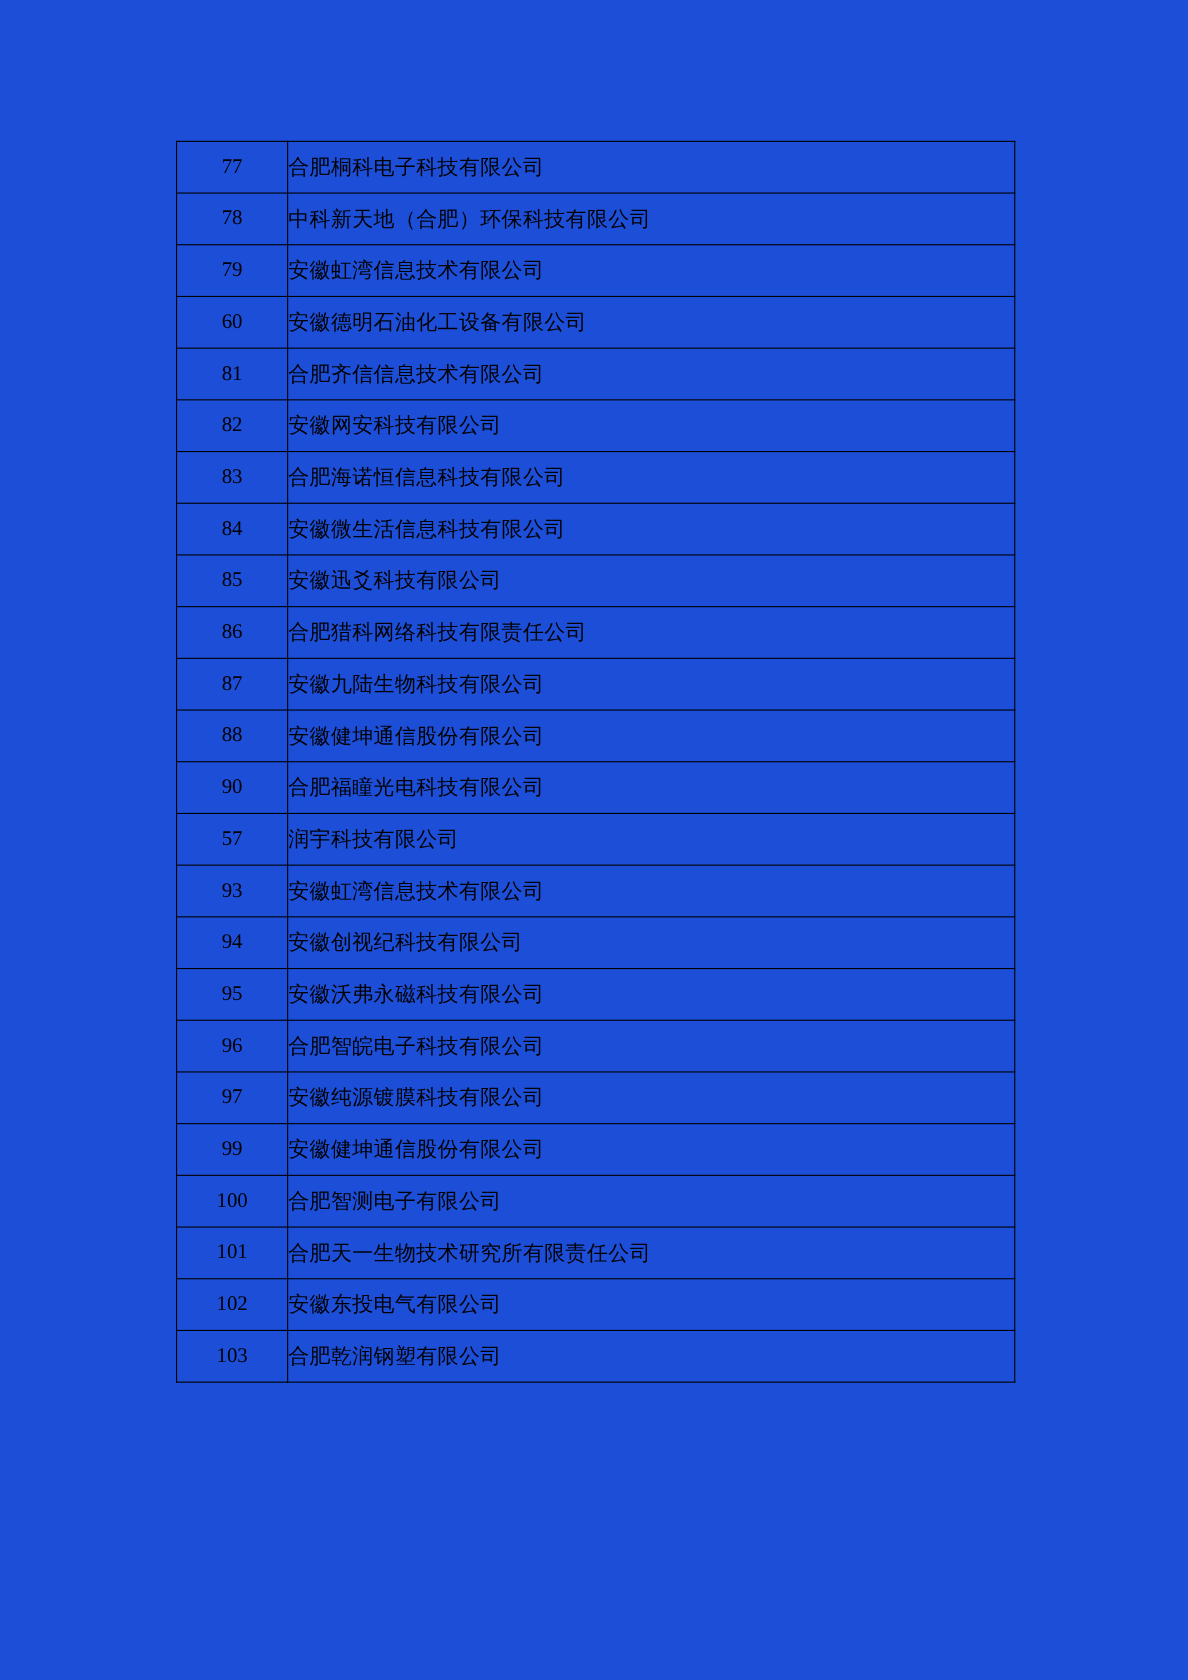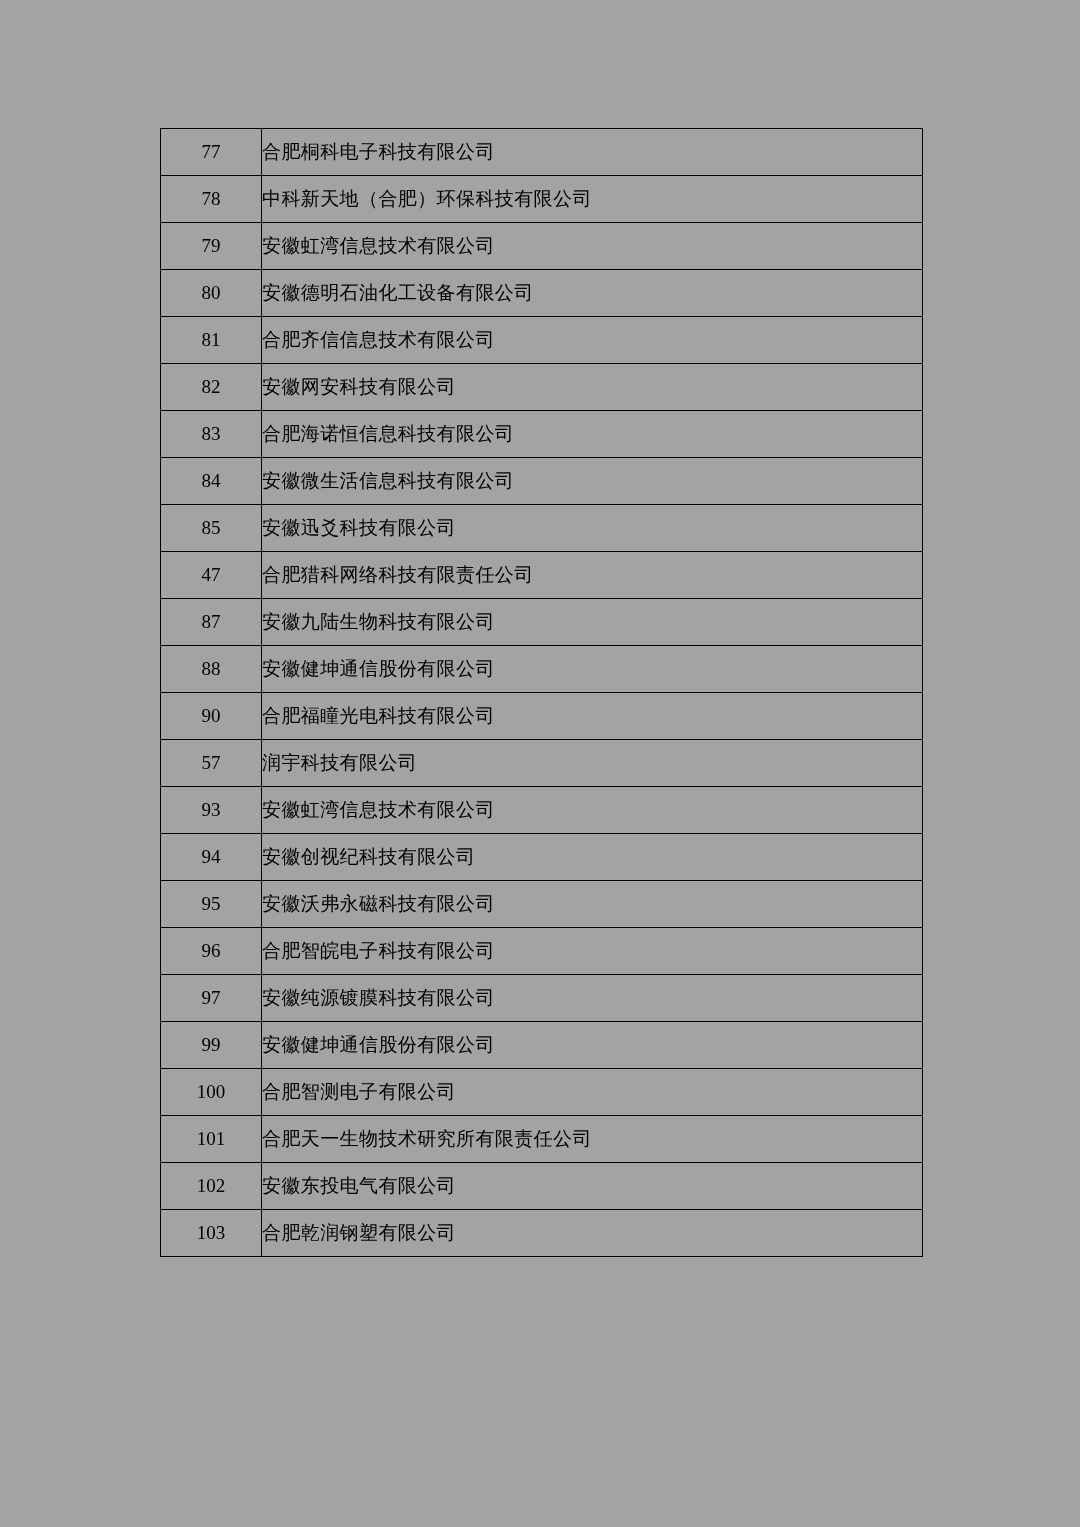--- a/index.html
+++ b/index.html
@@ -12,21 +12,21 @@
     height: 1527px;
     font-family: "Liberation Serif", "DejaVu Serif", serif;
     color: #000000;
     position: relative;
   }
   .page {
     box-sizing: border-box;
     width: 1080px;
     height: 1527px;
     padding: 128px 160px 0 160px;
-    background: #a3a3a3;
+    background: #1d4ed8;
   }
   table.company-table {
     border-collapse: collapse;
     width: 760px;
     table-layout: fixed;
   }
   table.company-table td {
     border: 1px solid #000000;
     height: 46px;
     vertical-align: middle;
@@ -60,21 +60,21 @@
         </tr>
         <tr>
           <td class="idx">78</td>
           <td class="name">中科新天地（合肥）环保科技有限公司</td>
         </tr>
         <tr>
           <td class="idx">79</td>
           <td class="name">安徽虹湾信息技术有限公司</td>
         </tr>
         <tr>
-          <td class="idx">80</td>
+          <td class="idx">60</td>
           <td class="name">安徽德明石油化工设备有限公司</td>
         </tr>
         <tr>
           <td class="idx">81</td>
           <td class="name">合肥齐信信息技术有限公司</td>
         </tr>
         <tr>
           <td class="idx">82</td>
           <td class="name">安徽网安科技有限公司</td>
         </tr>
@@ -84,21 +84,21 @@
         </tr>
         <tr>
           <td class="idx">84</td>
           <td class="name">安徽微生活信息科技有限公司</td>
         </tr>
         <tr>
           <td class="idx">85</td>
           <td class="name">安徽迅爻科技有限公司</td>
         </tr>
         <tr>
-          <td class="idx">47</td>
+          <td class="idx">86</td>
           <td class="name">合肥猎科网络科技有限责任公司</td>
         </tr>
         <tr>
           <td class="idx">87</td>
           <td class="name">安徽九陆生物科技有限公司</td>
         </tr>
         <tr>
           <td class="idx">88</td>
           <td class="name">安徽健坤通信股份有限公司</td>
         </tr>

